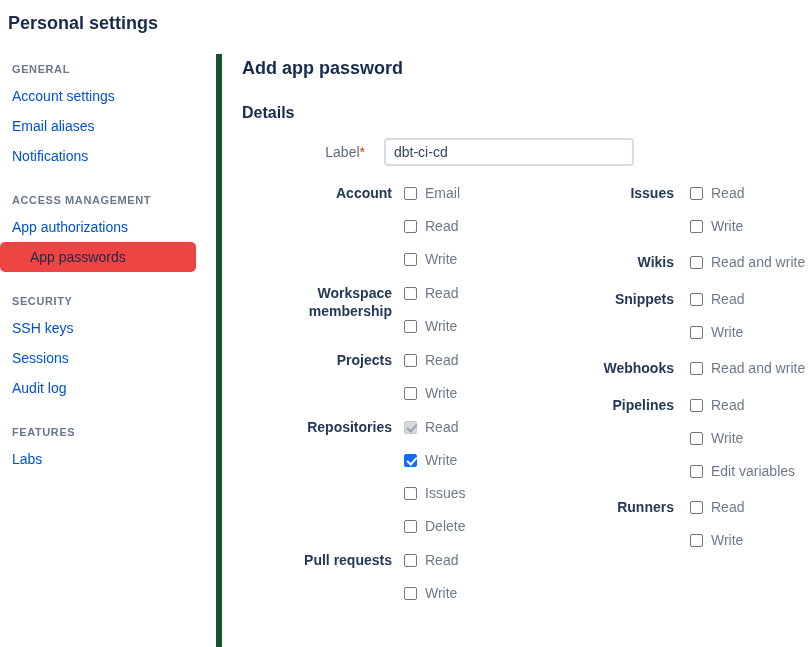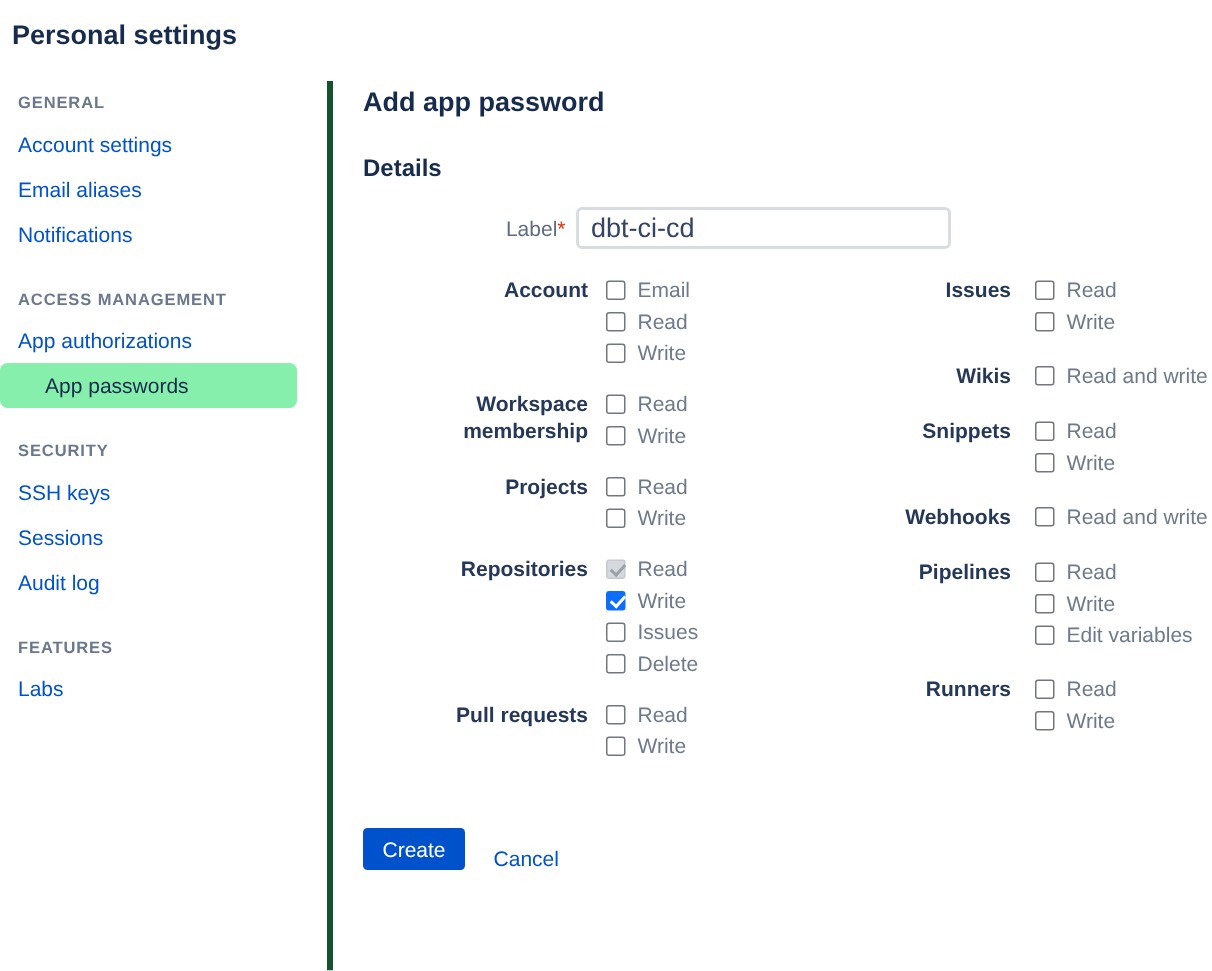--- a/index.html
+++ b/index.html
@@ -10,62 +10,62 @@
     font-family: "Liberation Sans", sans-serif;
     color: #172B4D;
   }
   .page-title {
     font-size: 18px; font-weight: 700; color: #172B4D;
     margin: 10px 0 0 8px; line-height: 26px;
   }
   .layout { display: flex; margin-top: 18px; height: 593px; }
 
   
-  .sidebar { width: 222px; flex: none; border-right: 4px solid #14532d; padding-top: 2px; }
+  .sidebar { width: 222px; flex: none; border-right: 6px solid #14532d; padding-top: 2px; }
   .side-section { margin-bottom: 16px; }
   .side-heading {
     font-size: 11px; font-weight: 700; color: #6B778C;
     letter-spacing: 0.6px; padding: 7px 12px 6px 12px;
   }
   .side-item {
     font-size: 14px; color: #0052CC; padding: 7px 12px;
     margin-right: 20px; border-radius: 5px; cursor: pointer;
     white-space: nowrap; overflow: hidden;
   }
-  .side-item.selected { background: #86efac; color: #172B4D; padding-left: 30px; }
+  .side-item.selected { background: #ef4444; color: #172B4D; padding-left: 30px; }
 
   
   .content { flex: 1; padding: 2px 0 0 20px; }
   .main-heading { font-size: 18px; font-weight: 700; color: #172B4D; margin: 2px 0 0 0; }
   .section-heading { font-size: 16px; font-weight: 700; color: #172B4D; margin: 25px 0 16px 0; }
 
   .field-row { display: flex; align-items: center; }
   .field-label {
     width: 142px; text-align: right; font-size: 14px; color: #5E6C84;
-    padding-right: 7px; flex: none;
+    padding-right: 19px; flex: none;
   }
   .required-marker { color: #DE350B; }
   .text-input {
     width: 250px; height: 28px; border: 2px solid #d9dce1; border-radius: 4px;
-    padding: 0 8px; font-size: 18px; color: #344563; outline: none;
+    padding: 0 8px; font-size: 14px; color: #344563; outline: none;
     font-family: "Liberation Sans", sans-serif; background: #fff;
   }
 
   .perm-wrap { display: flex; margin-top: 18px; }
   .perm-col.left  { width: 322px; flex: none; }
   .perm-col.right { flex: 1; }
   .perm-group { display: flex; margin-bottom: 17px; }
   .perm-col.right .perm-group { margin-bottom: 19px; }
   .perm-group-label {
     text-align: right; font-size: 14px; font-weight: 700; color: #253858;
     line-height: 18px; flex: none; padding-top: 0px;
   }
   .perm-col.left  .perm-group-label { width: 150px; margin-right: 12px; }
   .perm-col.right .perm-group-label { width: 110px; margin-right: 16px; }
-  .perm-rows { display: flex; flex-direction: column; gap: 5px; padding-top: 1px; }
+  .perm-rows { display: flex; flex-direction: column; gap: 17px; padding-top: 1px; }
   .perm-row { display: flex; align-items: center; height: 16px; }
   .cb {
     width: 13px; height: 13px; flex: none; position: relative;
     border: 1px solid #73777d; border-radius: 2px; background: #fff;
     margin-right: 8px; cursor: pointer;
   }
   .cb.checked { background: #0D6EFD; border-color: #0D6EFD; }
   .cb.checked::after {
     content: ""; position: absolute; left: 3.5px; top: 0.5px;
     width: 4px; height: 8px;

